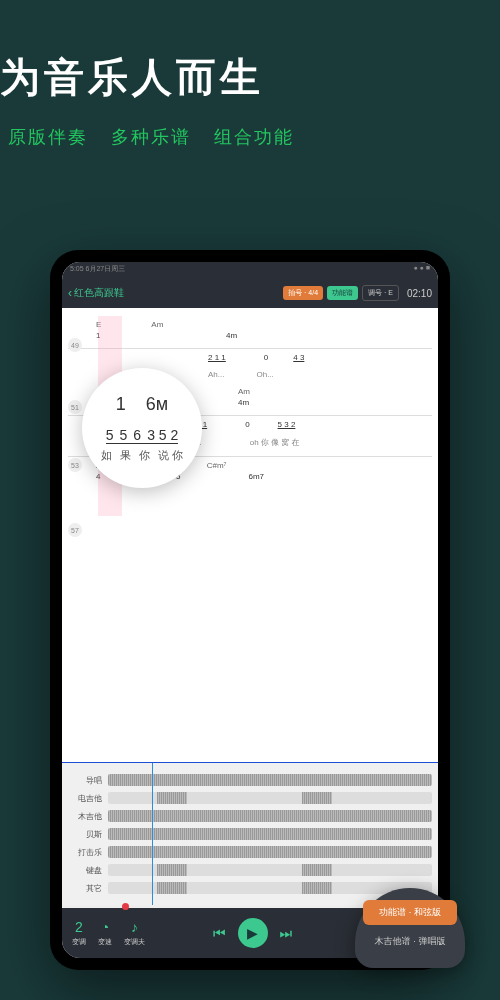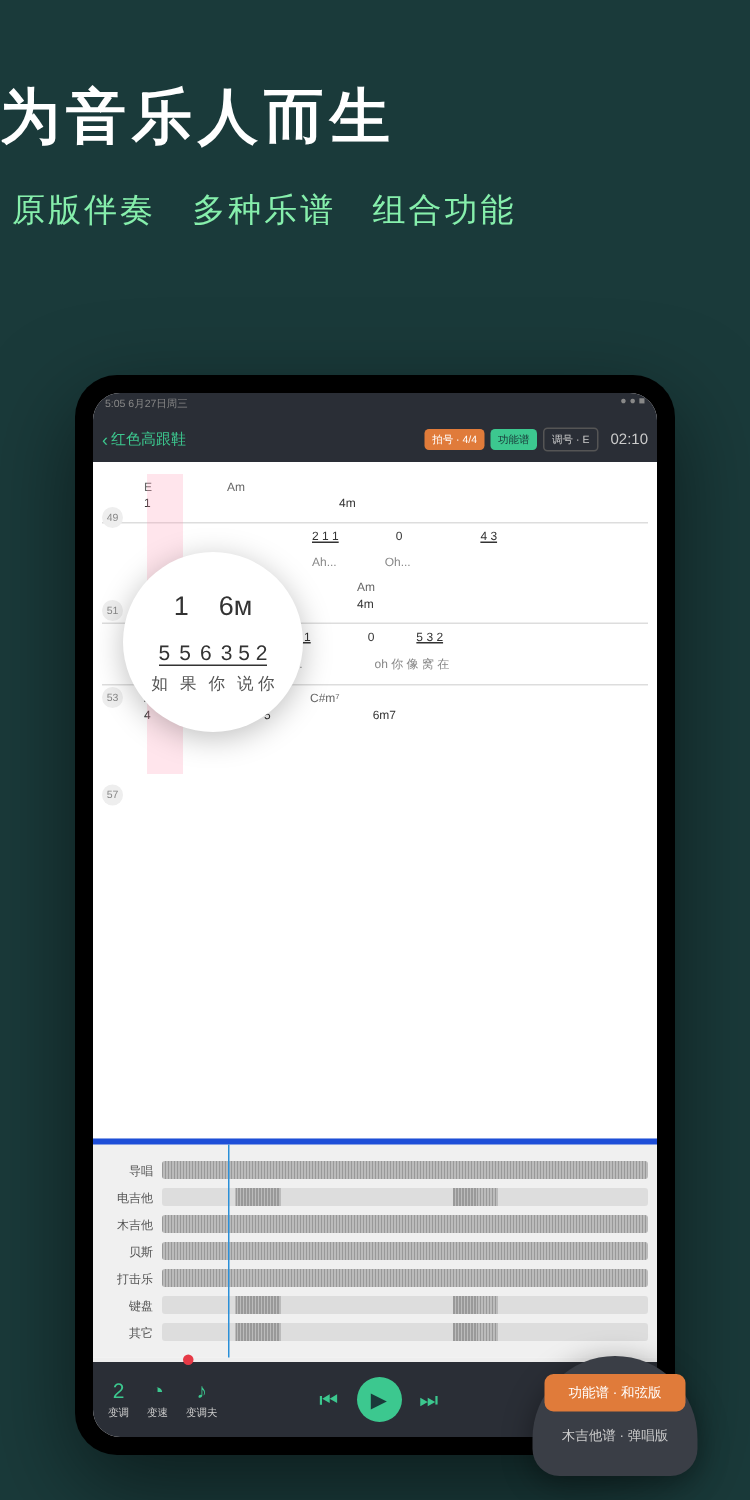--- a/index.html
+++ b/index.html
@@ -1,19 +1,19 @@
 <!DOCTYPE html>
 <html><head>
 <meta charset="utf-8">
 <style>
 *{margin:0;padding:0;box-sizing:border-box}
 body{width:500px;height:1000px;background:#1a3a3a;font-family:-apple-system,"PingFang SC",sans-serif;overflow:hidden;position:relative}
 .hero{padding:50px 0 30px}
 .hero-title{color:#fff;font-size:40px;font-weight:600;letter-spacing:4px;margin-bottom:20px}
-.hero-sub{color:#86efac;font-size:22px;letter-spacing:2px}
+.hero-sub{color:#22c55e;font-size:18px;letter-spacing:2px}
 .hero-sub span{margin:0 8px}
 .tablet{position:absolute;left:50px;top:250px;width:400px;height:720px;background:#000;border-radius:28px;padding:12px;box-shadow:0 20px 60px rgba(0,0,0,.5)}
 .screen{width:100%;height:100%;background:#fff;border-radius:18px;overflow:hidden;display:flex;flex-direction:column}
 .statusbar{height:16px;background:#2a2e36;font-size:7px;color:#888;padding:2px 8px;display:flex;justify-content:space-between}
 .topbar{height:30px;background:#2a2e36;display:flex;align-items:center;padding:0 6px;gap:4px}
 .back{color:#3cc88f;font-size:10px;display:flex;align-items:center;gap:2px}
 .back-arrow{font-size:12px}
 .spacer{flex:1}
 .pill{font-size:7px;padding:2px 5px;border-radius:3px;color:#fff}
 .pill-orange{background:#e07b3a}
@@ -23,37 +23,37 @@
 .sheet{flex:1;background:#fff;position:relative;padding:8px 6px;font-size:8px;color:#333;overflow:hidden}
 .chord-row{display:flex;gap:50px;margin:4px 0 2px 28px;font-size:8px;color:#666}
 .bar-num{position:absolute;left:6px;width:14px;height:14px;background:#eee;border-radius:50%;font-size:7px;display:flex;align-items:center;justify-content:center;color:#888}
 .notes-row{display:flex;gap:8px;margin:2px 0 8px 28px;font-size:8px;align-items:baseline}
 .notes-row .n{min-width:12px}
 .lens{position:absolute;left:20px;top:60px;width:120px;height:120px;border-radius:50%;background:#fff;box-shadow:0 4px 20px rgba(0,0,0,.25);display:flex;flex-direction:column;align-items:center;justify-content:center;z-index:5}
 .lens-row1{font-size:18px;display:flex;gap:20px;margin-bottom:12px}
 .lens-row2{font-size:14px;display:flex;gap:6px;border-bottom:1px solid #333}
 .lens-row3{font-size:11px;display:flex;gap:8px;margin-top:4px;color:#555}
 .pink-band{position:absolute;left:36px;top:8px;width:24px;height:200px;background:rgba(255,150,180,.25);z-index:1}
-.tracks{background:#f0f0f0;padding:8px 6px;border-top:4px solid #1d4ed8}
+.tracks{background:#f0f0f0;padding:8px 6px;border-top:1px solid #1d4ed8}
 .track{display:flex;align-items:center;height:18px;gap:6px}
 .track-label{width:34px;font-size:8px;color:#555;text-align:right}
 .wave{flex:1;height:12px;background:repeating-linear-gradient(90deg,#999 0,#999 1px,#bbb 1px,#bbb 2px);border-radius:2px;position:relative}
 .wave.sparse{background:#ddd}
 .wave.sparse::before,.wave.sparse::after{content:"";position:absolute;height:100%;background:repeating-linear-gradient(90deg,#999 0,#999 1px,#bbb 1px,#bbb 2px);width:30px}
 .wave.sparse::before{left:15%}
 .wave.sparse::after{left:60%}
 .playhead{position:absolute;left:90px;top:0;bottom:0;width:1px;background:#2a8fd8;z-index:2}
 .tracks-wrap{position:relative}
 .progress{height:3px;background:#eee;position:relative}
 .progress-dot{position:absolute;left:60px;top:-2px;width:7px;height:7px;background:#e63946;border-radius:50%}
 .bottombar{height:50px;background:#2a2e36;display:flex;align-items:center;padding:0 10px;gap:12px;color:#ccc}
 .ctrl{display:flex;flex-direction:column;align-items:center;gap:2px;font-size:7px}
 .ctrl-ico{font-size:14px;color:#3cc88f}
 .play{width:30px;height:30px;background:#3cc88f;border-radius:50%;display:flex;align-items:center;justify-content:center;color:#1a3a3a;font-size:14px}
-.popup{position:absolute;right:35px;bottom:16px;width:110px;background:#3a3e46;border-radius:55px 55px 18px 18px;padding:12px 8px 10px;z-index:20;box-shadow:0 4px 20px rgba(0,0,0,.4)}
+.popup{position:absolute;right:35px;bottom:32px;width:110px;background:#3a3e46;border-radius:55px 55px 18px 18px;padding:12px 8px 10px;z-index:20;box-shadow:0 4px 20px rgba(0,0,0,.4)}
 .popup-item{font-size:9px;padding:6px 4px;border-radius:6px;color:#ccc;text-align:center;margin-bottom:4px}
 .popup-item.active{background:#e07b3a;color:#fff}
 .divider{height:1px;background:#ddd;margin:4px 0}
 </style>
 </head>
 <body>
 
 <div class="hero">
   <div class="hero-title">为音乐人而生</div>
   <div class="hero-sub">
@@ -93,21 +93,21 @@
       <span class="bar-num" style="top:30px">49</span>
       <div class="notes-row">
         <span class="n">1</span>
         <span class="n" style="margin-left:110px">4m</span>
       </div>
       <div class="divider"></div>
 
       <div class="notes-row" style="margin-left:140px">
         <span><u>2 1 1</u></span>
         <span style="margin-left:30px">0</span>
-        <span style="margin-left:44px"><u>4 3</u></span>
+        <span style="margin-left:17px"><u>4 3</u></span>
       </div>
       <div class="notes-row" style="margin-left:140px;color:#888">
         <span>Ah...</span>
         <span style="margin-left:24px">Oh...</span>
       </div>
       <span class="bar-num" style="top:92px">51</span>
 
       <div class="chord-row" style="margin-left:170px">
         <span>Am</span>
       </div>

